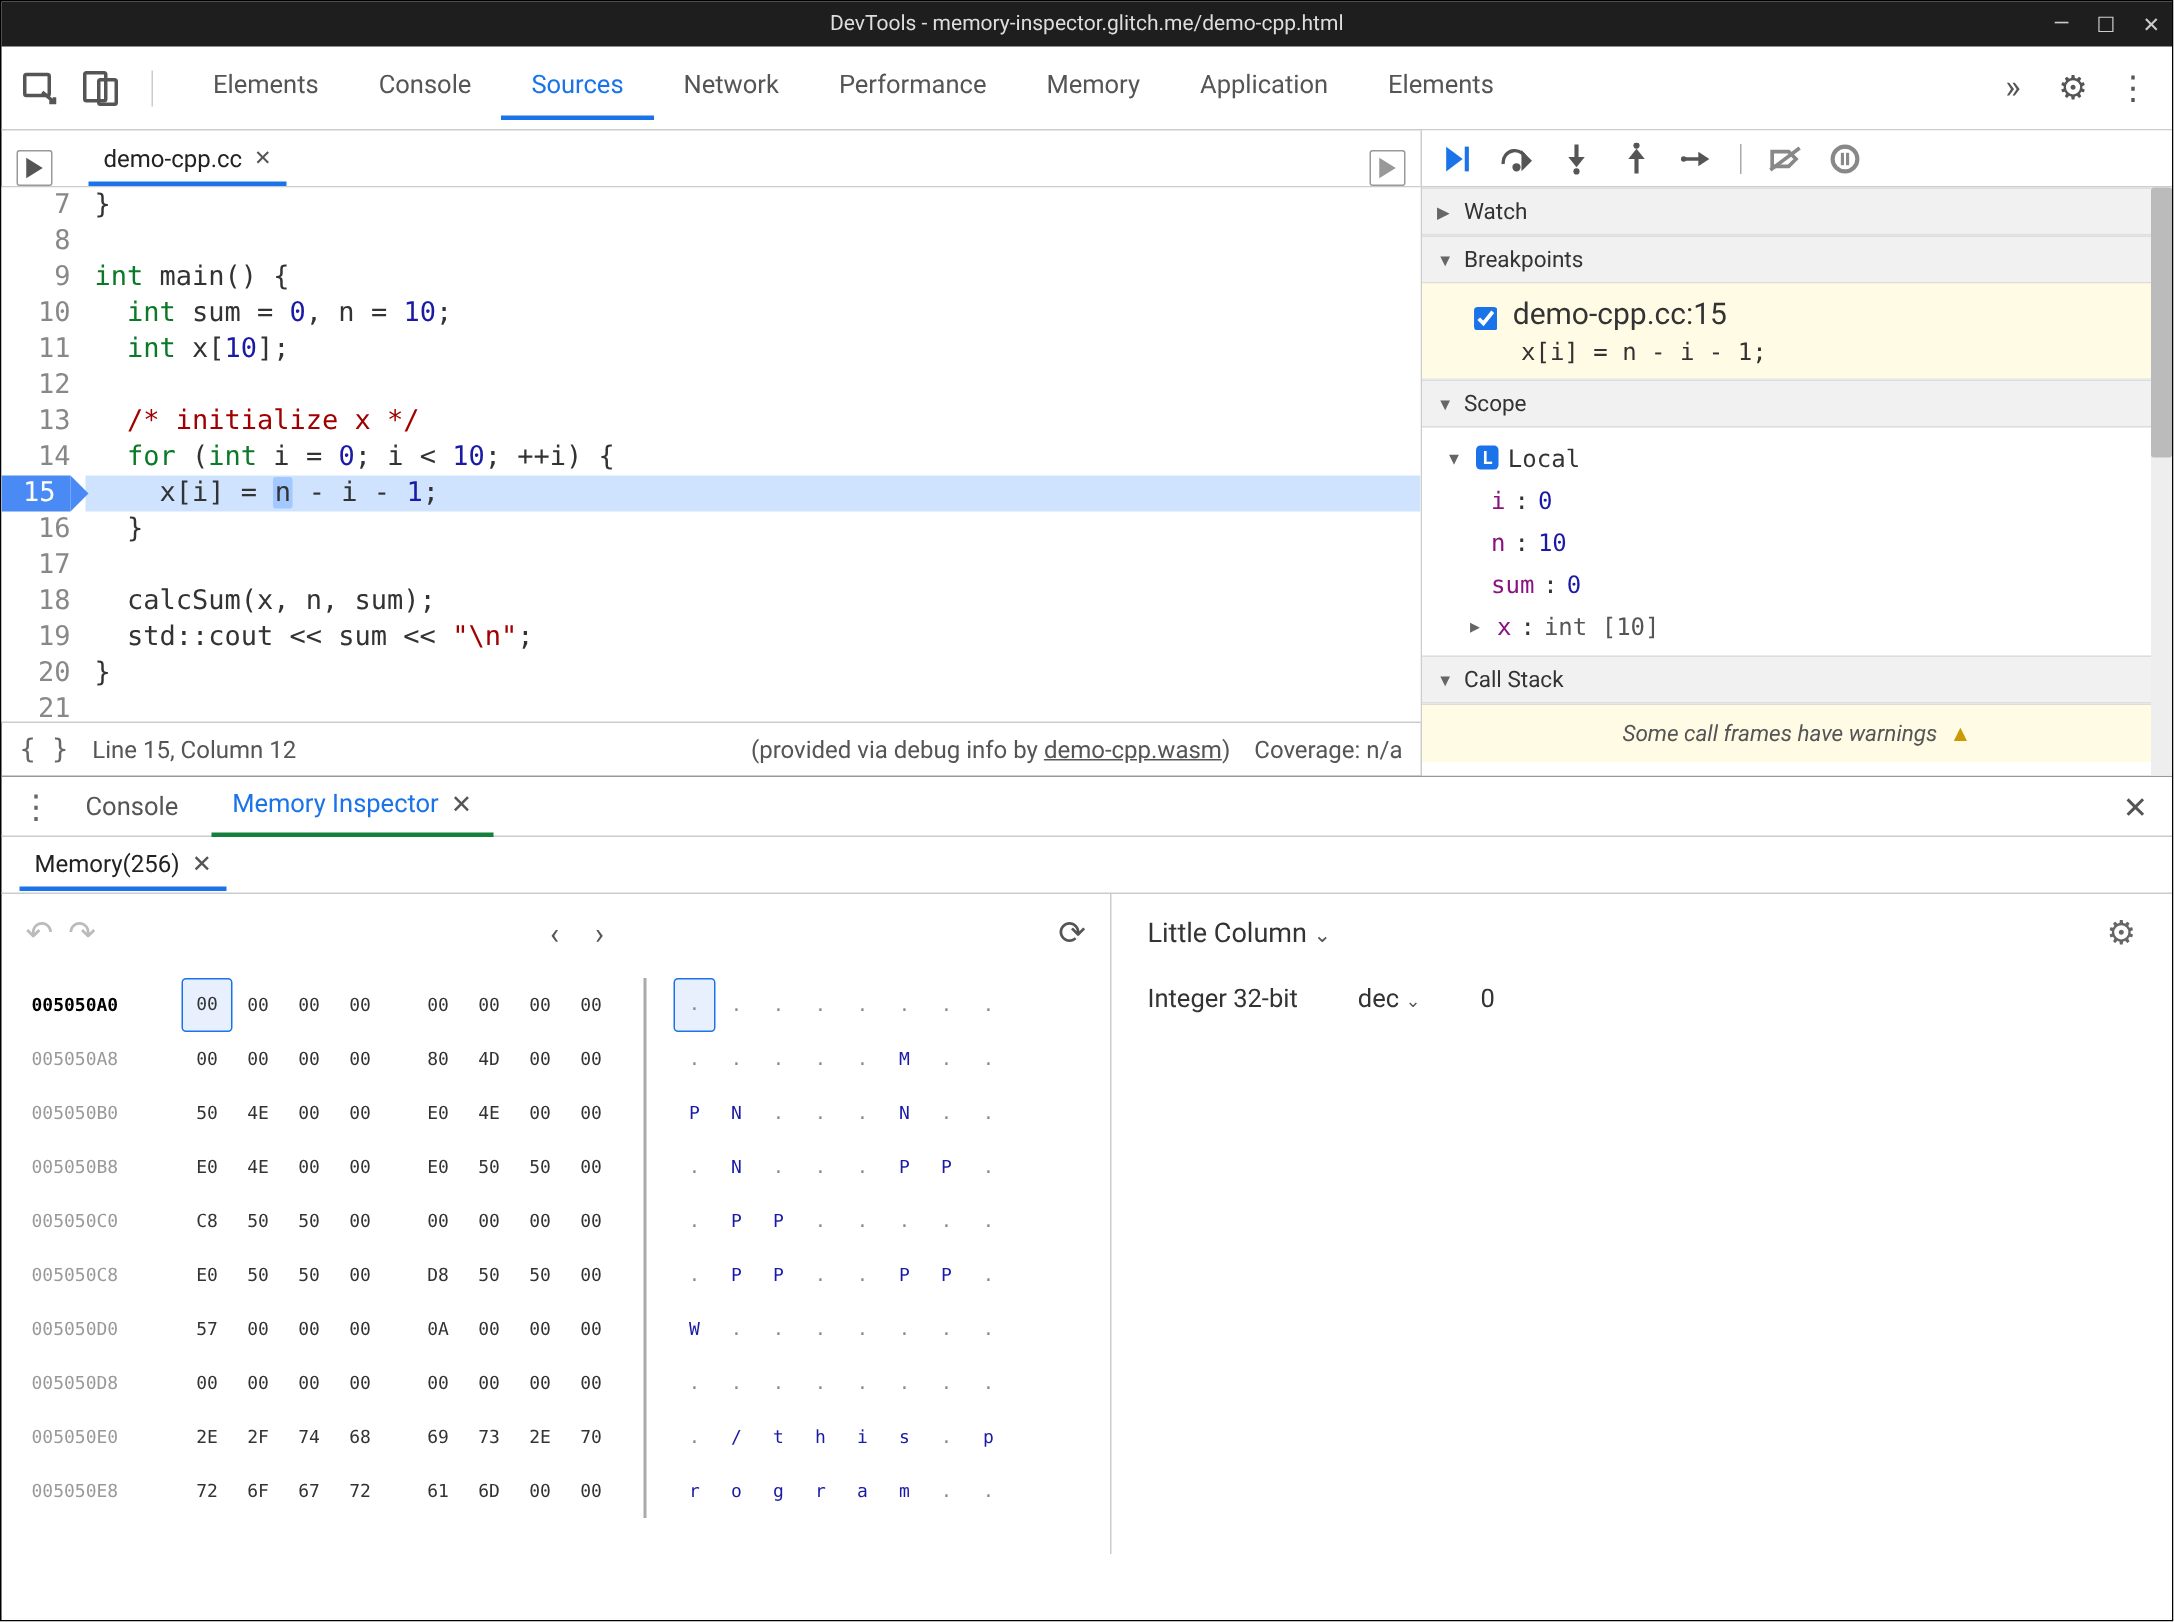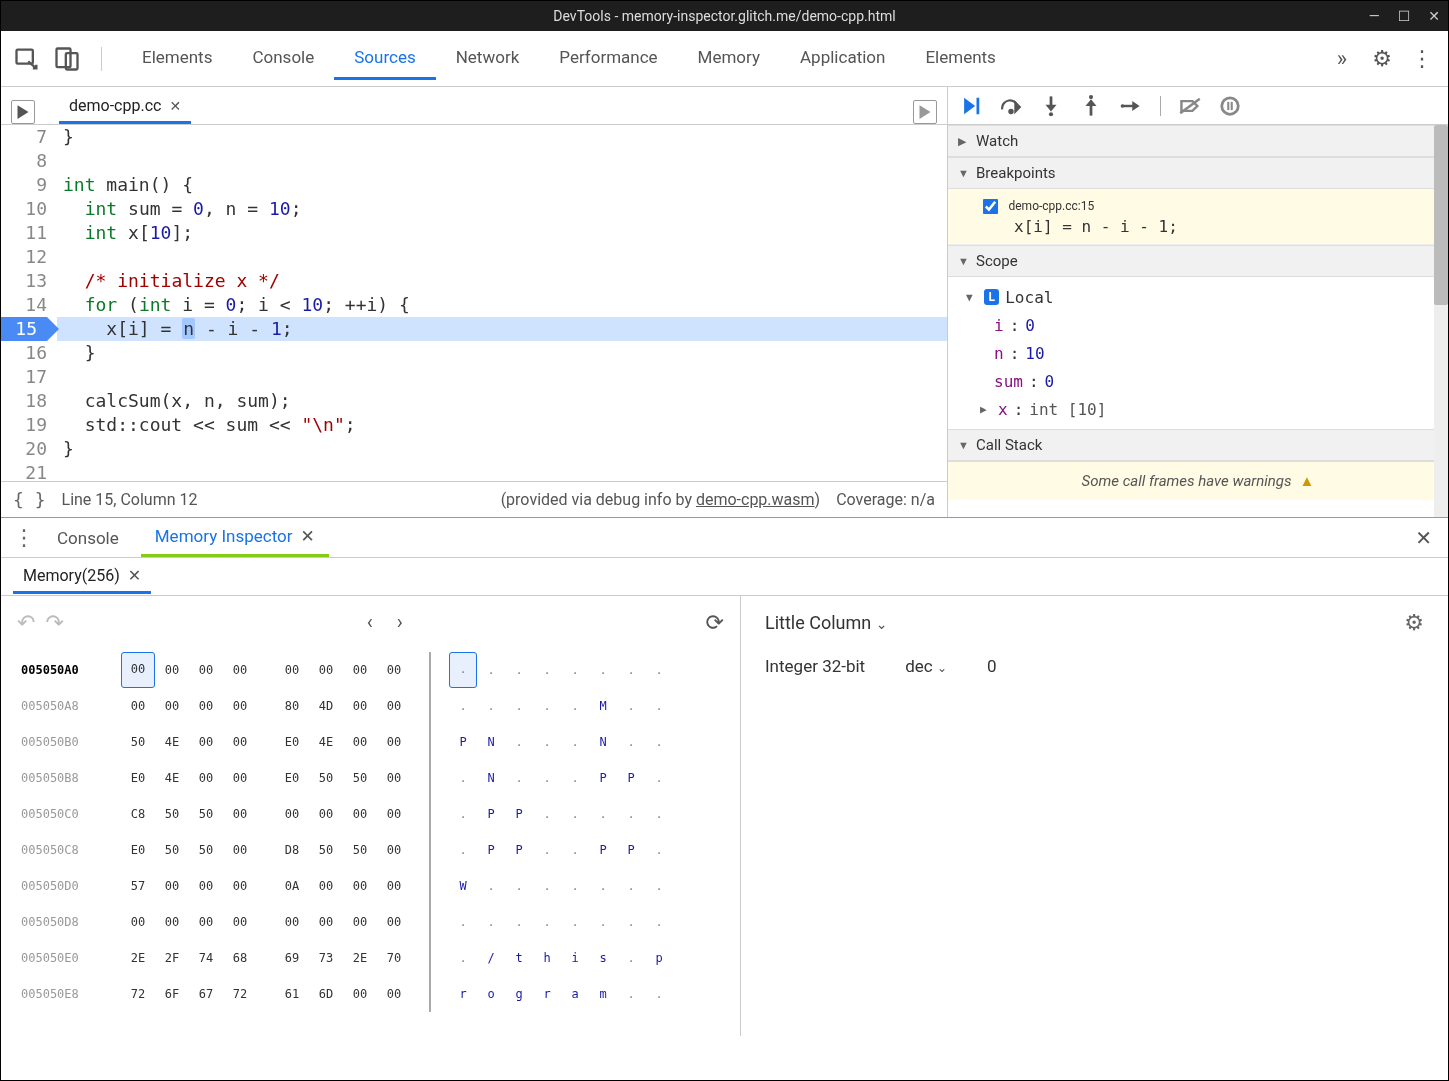--- a/index.html
+++ b/index.html
@@ -40,36 +40,36 @@
 .statusbar .link { text-decoration: underline; }
 .dbg-panel { width: 500px; display: flex; flex-direction: column; background: #fff; position: relative; }
 .dbg-toolbar { height: 38px; border-bottom: 1px solid #ccc; display: flex; align-items: center; padding: 0 12px; gap: 18px; }
 .dbg-toolbar .btn { width: 22px; height: 22px; cursor: pointer; color: #555; display: flex; align-items: center; justify-content: center; }
 .dbg-toolbar .btn.resume { color: #1a73e8; }
 .dbg-toolbar .sep { width: 1px; height: 20px; background: #aaa; }
 .section-header { background: #f1f1f1; border-top: 1px solid #ddd; border-bottom: 1px solid #ddd; padding: 6px 10px; font-size: 15px; color: #333; display: flex; align-items: center; gap: 6px; cursor: pointer; }
 .section-header .tri { font-size: 11px; color: #666; width: 12px; }
 .bp-item { background: #fffbe5; padding: 8px 10px 8px 36px; border-bottom: 1px solid #eee; border-right: 4px solid #e6d700; }
 .bp-item .chk { accent-color: #1a73e8; transform: scale(1.2); margin-right: 8px; vertical-align: middle; }
-.bp-item .loc { font-size: 12px; color: #333; }
+.bp-item .loc { font-size: 20px; color: #333; }
 .bp-item .snippet { font-family: monospace; font-size: 16px; color: #333; margin-left: 30px; margin-top: 4px; }
 .scope-body { padding: 6px 10px 6px 18px; font-family: monospace; font-size: 16px; }
 .scope-body .row { display: flex; align-items: center; gap: 6px; height: 28px; }
 .scope-body .tri { font-size: 11px; color: #666; width: 12px; }
 .scope-body .badge { background: #1a73e8; color: #fff; font-size: 12px; padding: 1px 4px; border-radius: 3px; font-weight: bold; }
 .scope-body .var { color: #881280; }
 .scope-body .val { color: #1a1aa6; }
 .warn-bar { background: #fffbe5; font-style: italic; color: #555; font-size: 15px; padding: 10px 14px; border-top: 1px solid #ddd; display: flex; justify-content: center; align-items: center; text-align: right; }
 .warn-bar .warn-ico { color: #c90; margin-left: 8px; font-style: normal; }
 .vscroll { position: absolute; right: 0; top: 38px; width: 14px; bottom: 0; background: #eee; }
 .vscroll .thumb { position: absolute; top: 0; width: 100%; height: 180px; background: #bbb; border-radius: 2px; }
 .drawer { display: flex; flex-direction: column; border-top: 1px solid #999; }
 .drawer-tabs { height: 40px; border-bottom: 1px solid #ccc; display: flex; align-items: center; padding: 0 12px; gap: 8px; }
 .drawer-tab { padding: 8px 14px; font-size: 17px; color: #555; cursor: pointer; display: flex; align-items: center; gap: 8px; }
-.drawer-tab.active { color: #1a73e8; border-bottom: 3px solid #84cc16; }
+.drawer-tab.active { color: #1a73e8; border-bottom: 3px solid #15803d; }
 .drawer-tabs .spacer { flex: 1; }
 .drawer-tabs .close-btn { color: #555; font-size: 20px; cursor: pointer; padding: 4px; }
 .mem-sub-tabs { height: 38px; border-bottom: 1px solid #ccc; display: flex; align-items: center; padding: 0 12px; }
 .mem-sub-tab { padding: 6px 10px; font-size: 16px; color: #222; border-bottom: 3px solid #1a73e8; display: flex; align-items: center; gap: 8px; cursor: pointer; }
 .mem-body { display: flex; height: 440px; }
 .hex-pane { width: 740px; display: flex; flex-direction: column; border-right: 1px solid #ccc; }
 .hex-toolbar { height: 52px; display: flex; align-items: center; padding: 0 16px; gap: 10px; }
 .hex-toolbar .hist { color: #bbb; font-size: 22px; cursor: pointer; }
 .hex-toolbar .nav { color: #555; font-size: 20px; cursor: pointer; padding: 0 8px; }
 .addr-input { width: 280px; height: 34px; border: 1px solid #ccc; text-align: center; font-family: monospace; font-size: 18px; }

